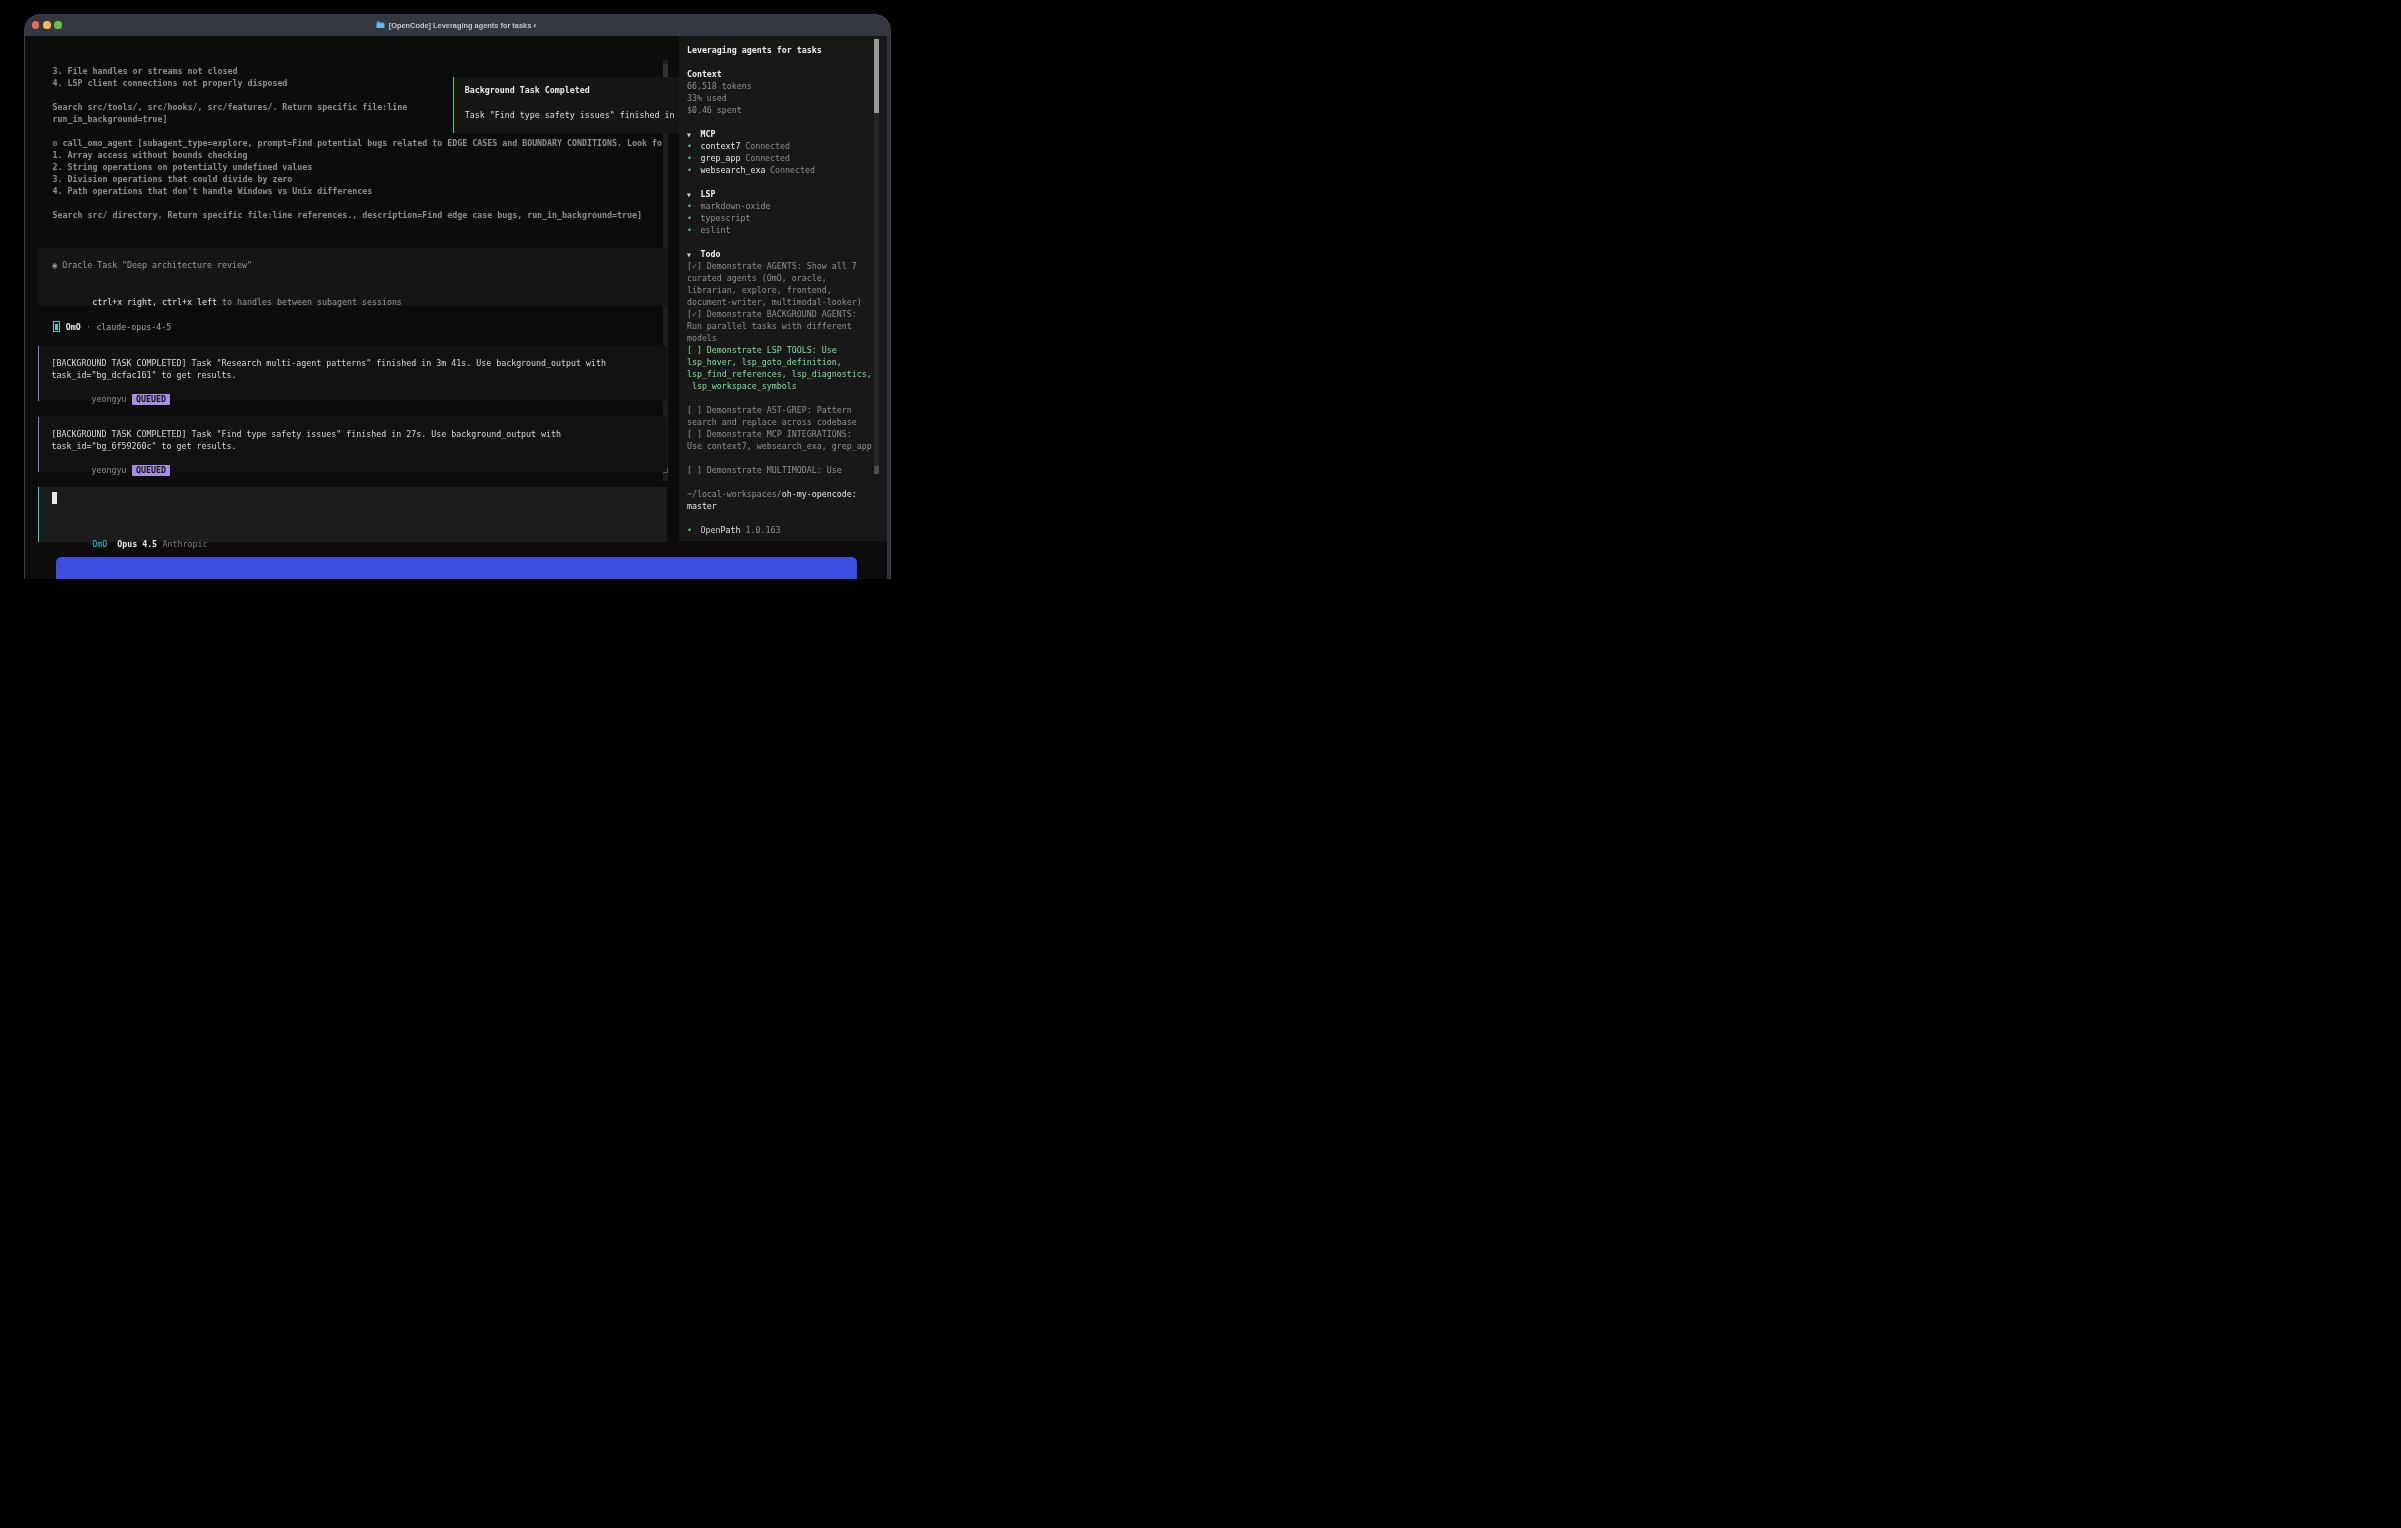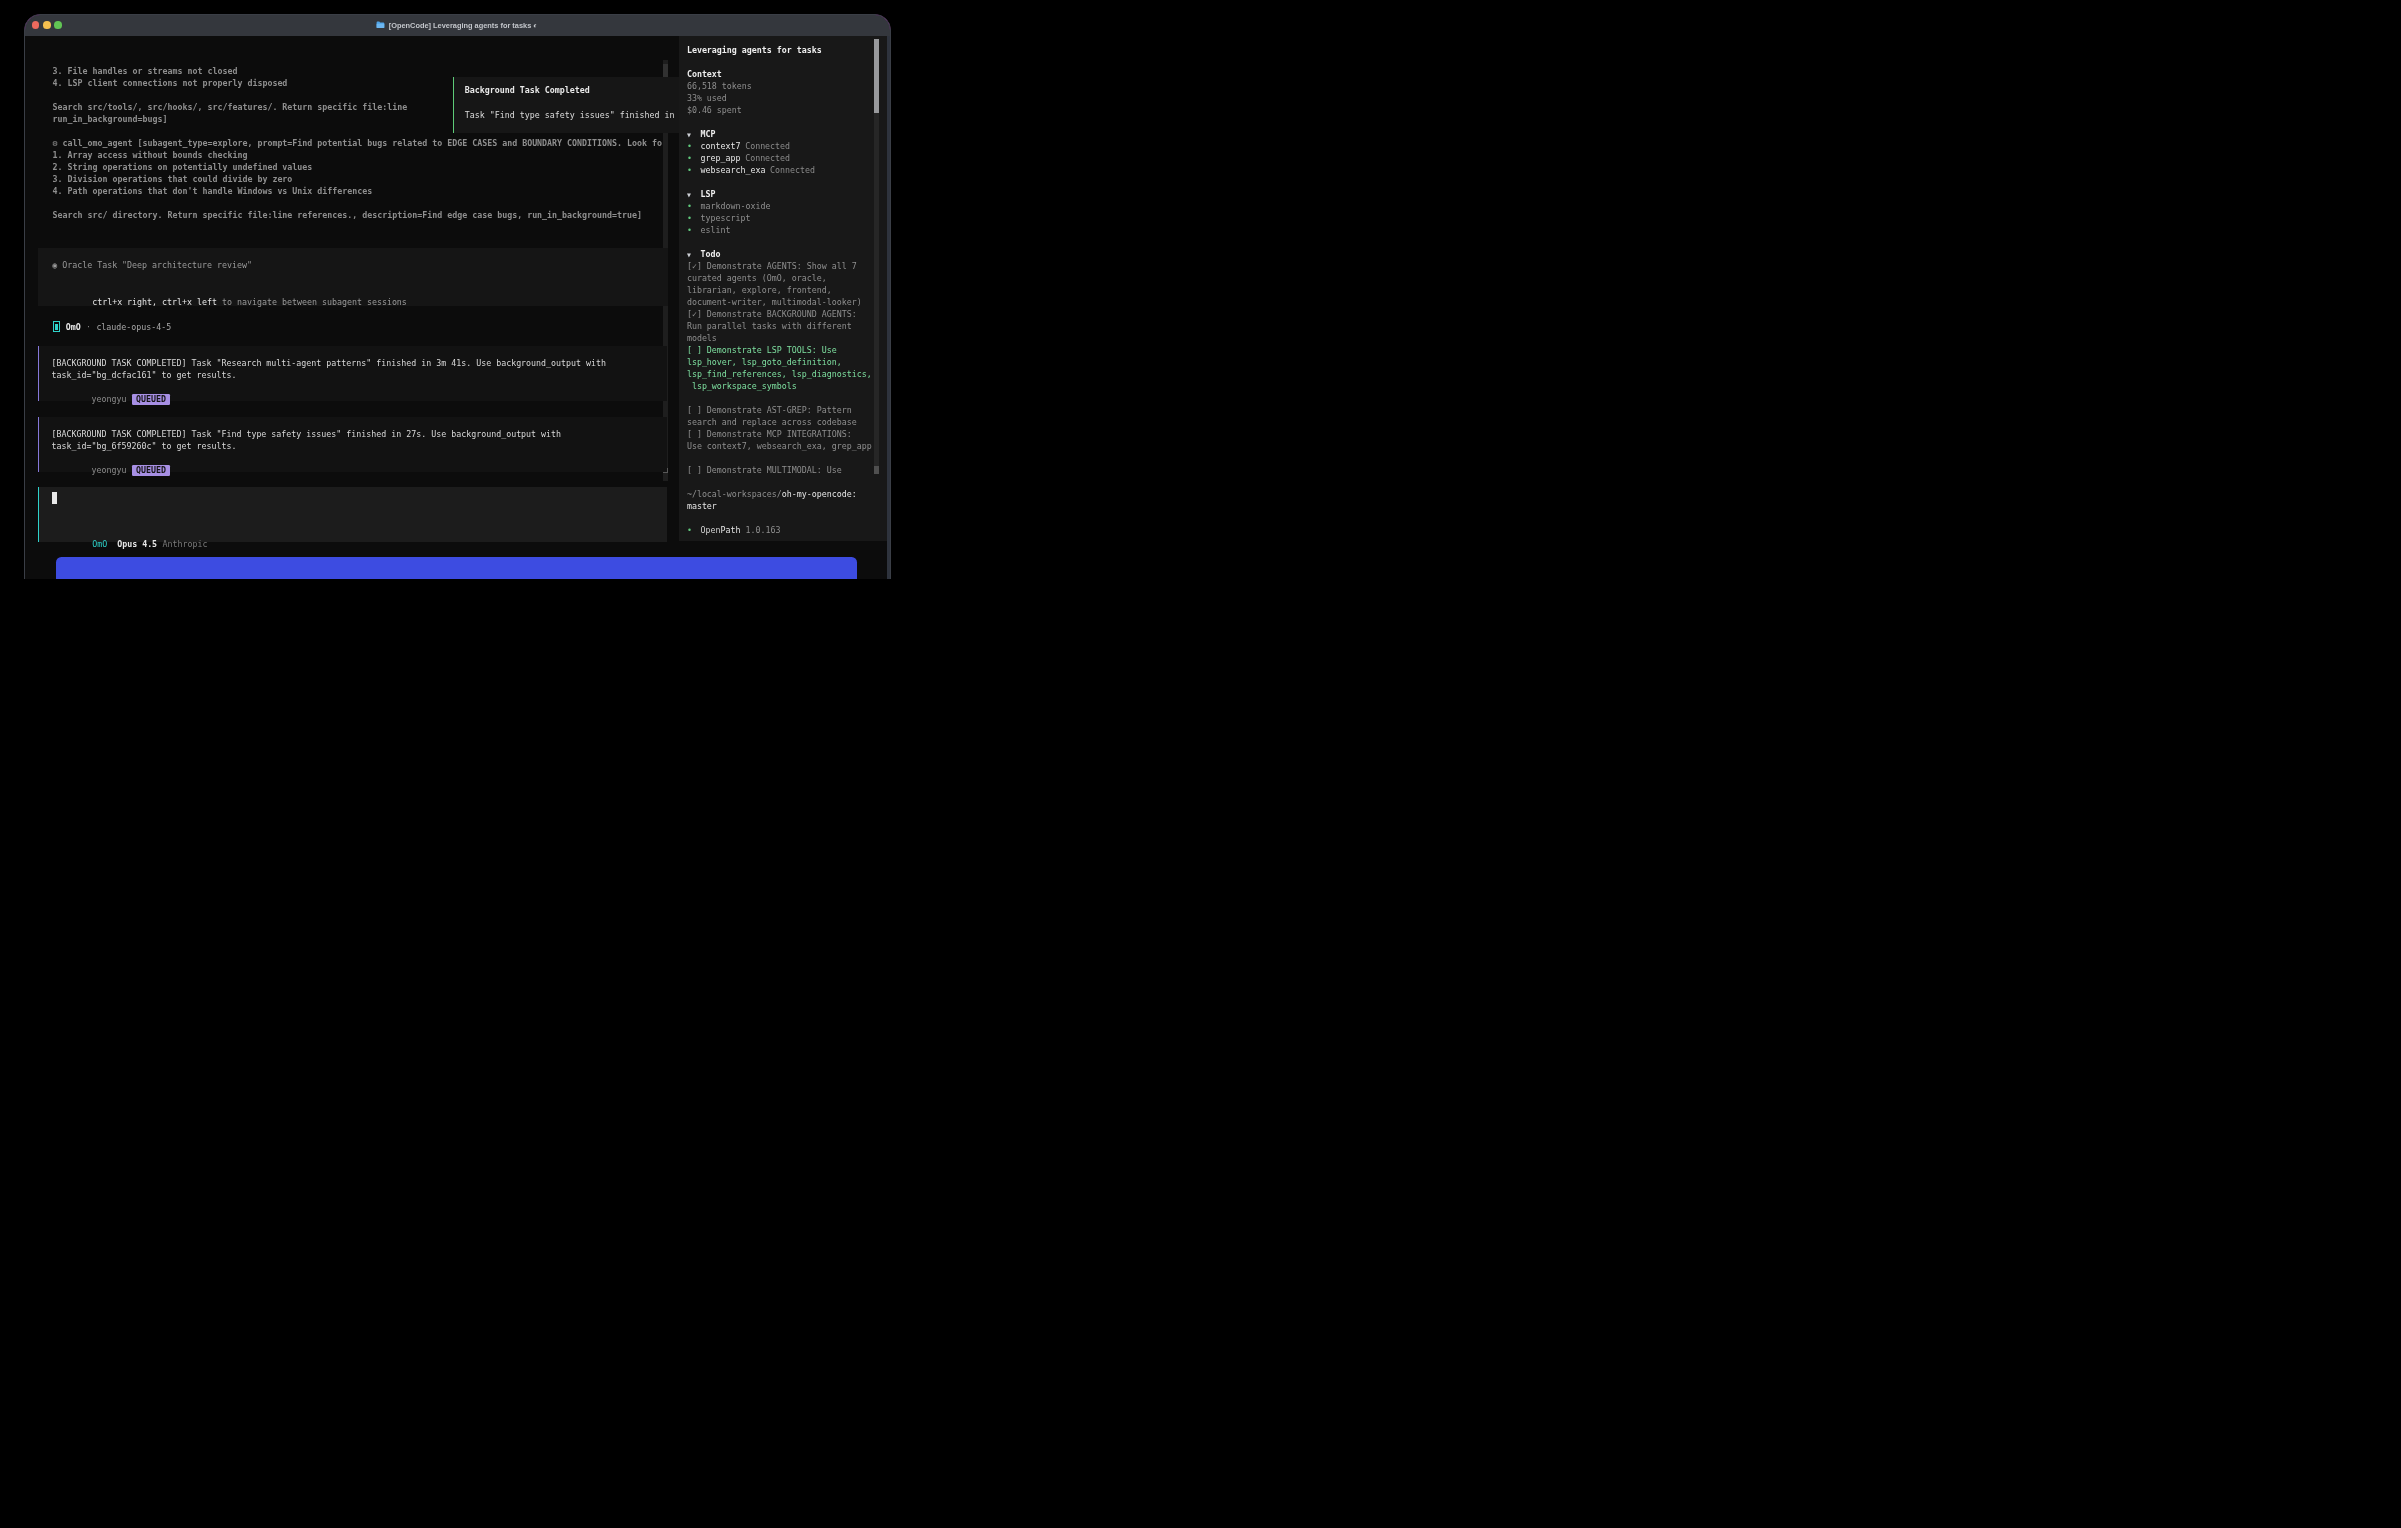--- a/index.html
+++ b/index.html
@@ -95,21 +95,21 @@
     </div>
   </div>
 
   <div class="content">
 
     <div class="scrollback">
       <div class="ln">3. File handles or streams not closed</div>
       <div class="ln">4. LSP client connections not properly disposed</div>
       <div class="ln"></div>
       <div class="ln">Search src/tools/, src/hooks/, src/features/. Return specific file:line</div>
-      <div class="ln">run_in_background=bugs]</div>
+      <div class="ln">run_in_background=true]</div>
       <div class="ln"></div>
       <div class="ln">⚙ call_omo_agent [subagent_type=explore, prompt=Find potential bugs related to EDGE CASES and BOUNDARY CONDITIONS. Look for</div>
       <div class="ln">1. Array access without bounds checking</div>
       <div class="ln">2. String operations on potentially undefined values</div>
       <div class="ln">3. Division operations that could divide by zero</div>
       <div class="ln">4. Path operations that don't handle Windows vs Unix differences</div>
       <div class="ln"></div>
       <div class="ln">Search src/ directory. Return specific file:line references., description=Find edge case bugs, run_in_background=true]</div>
     </div>
 
@@ -119,21 +119,21 @@
     </div>
 
     <div class="toast">
       <div class="ln t1">Background Task Completed</div>
       <div class="ln t2">Task "Find type safety issues" finished in 27s.</div>
     </div>
 
     <div class="oracle">
       <div class="ln l1">◉ Oracle Task "Deep architecture review"</div>
       <div class="ln l2">
-        <span class="wht bold">ctrl+x right, ctrl+x left</span><span class="dim2"> to navigate between subagent sessions</span>
+        <span class="wht bold">ctrl+x right, ctrl+x left</span><span class="dim2"> to handles between subagent sessions</span>
       </div>
     </div>
 
     <div class="agentline">
       <span class="sqicon">
           <i></i>
         </span>
       <span class="nm">OmO</span>
       <span class="sep">·</span>
       <span class="mdl">claude-opus-4-5</span>

